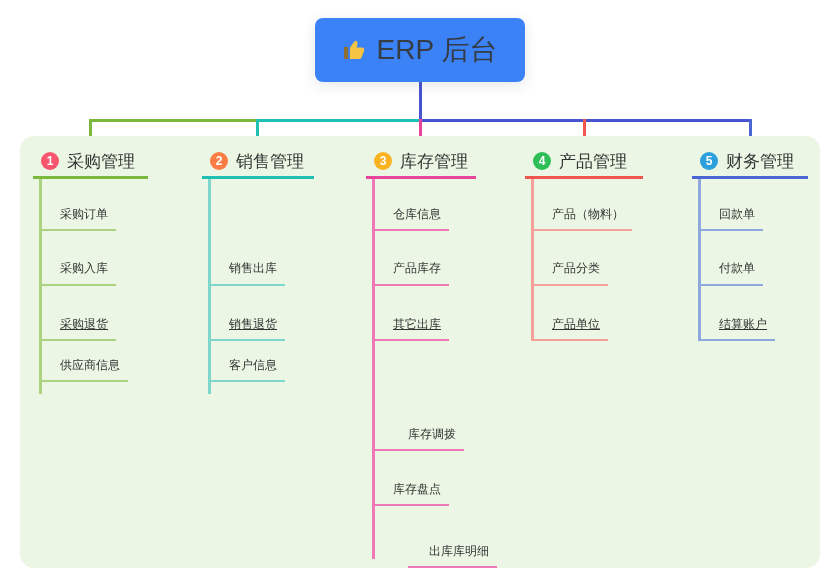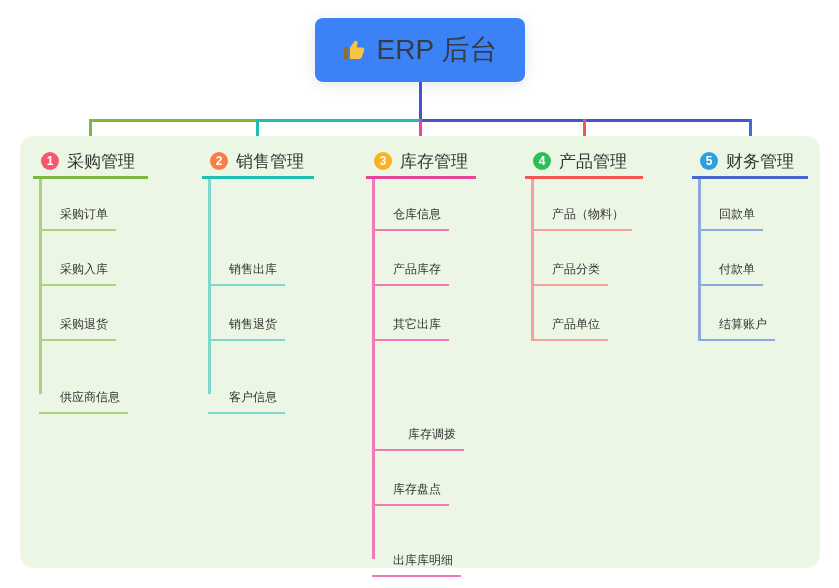--- a/index.html
+++ b/index.html
@@ -60,22 +60,22 @@
   .vline{position:absolute;left:6px;top:33px;width:3px;background:var(--light);}
   .vl-4{height:215px;}  
   .vl-7{height:380px;}  
   .vl-3{height:160px;}  
 
   .child{
     position:absolute;left:6px;height:24px;line-height:22px;
     padding:0 8px 2px 21px;border-bottom:2px solid var(--light);
     font-size:12px;white-space:nowrap;color:#333;cursor:default;
   }
-  .r1{top:57px;}.r2{top:112px;}.r3{top:167px;}.r4{top:240px;}
-  .r5{top:277px;padding-left:36px;}.r6{top:332px;}.r7{top:403px;}
+  .r1{top:57px;}.r2{top:112px;font-family:Liberation Mono, monospace;}.r3{top:167px;text-decoration:underline;}.r4{top:208px;}
+  .r5{top:277px;padding-left:36px;}.r6{top:332px;}.r7{top:394px;margin-left:36px;}
 </style>
 </head>
 <body>
 
 <div class="canvas">
 
   <div class="line root-drop"></div>
   <div class="line hub-green"></div>
   <div class="line hub-teal"></div>
   <div class="line hub-blue"></div>

